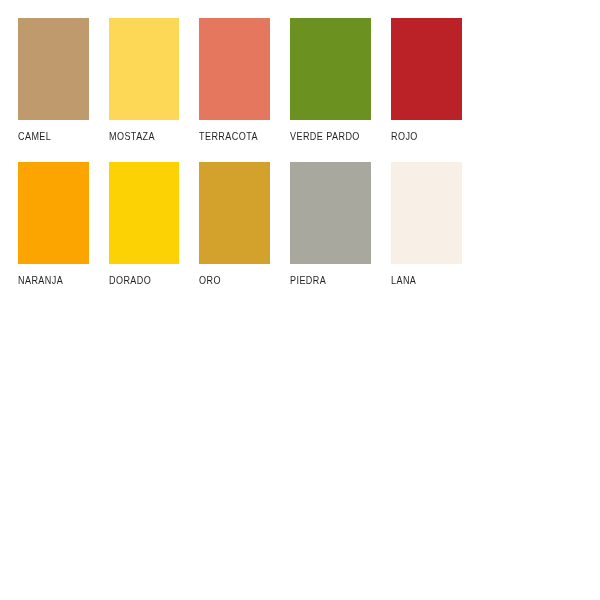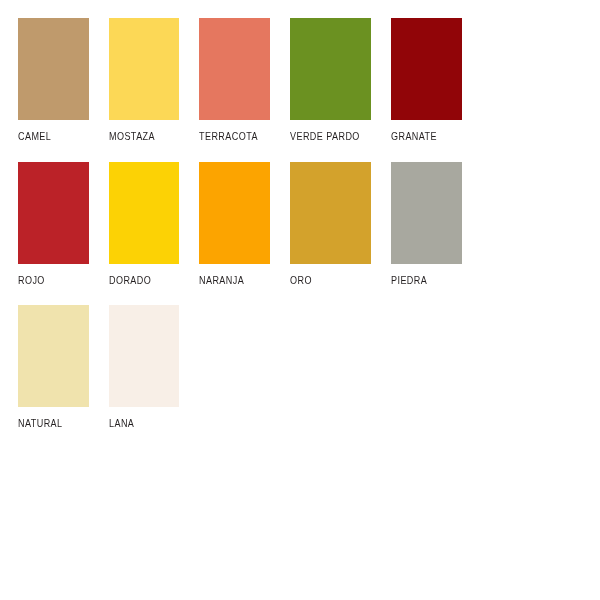--- a/index.html
+++ b/index.html
@@ -67,44 +67,36 @@
     </div>
     <div class="swatch-cell">
       <div class="swatch-chip" style="background-color: rgb(229, 119, 95);"></div>
       <div class="swatch-label" style="color: rgb(35, 31, 32);">TERRACOTA</div>
     </div>
     <div class="swatch-cell">
       <div class="swatch-chip" style="background-color: rgb(107, 145, 33);"></div>
       <div class="swatch-label" style="color: rgb(35, 31, 32);">VERDE PARDO</div>
     </div>
     <div class="swatch-cell">
-      <div class="swatch-chip" style="background-color: rgb(145, 5, 8);"></div>
-      <div class="swatch-label" style="color: rgb(35, 31, 32);">GRANATE</div>
-    </div>
-    <div class="swatch-cell">
       <div class="swatch-chip" style="background-color: rgb(187, 34, 40);"></div>
       <div class="swatch-label" style="color: rgb(35, 31, 32);">ROJO</div>
     </div>
     <div class="swatch-cell">
+      <div class="swatch-chip" style="background-color: rgb(252, 164, 0);"></div>
+      <div class="swatch-label" style="color: rgb(35, 31, 32);">NARANJA</div>
+    </div>
+    <div class="swatch-cell">
       <div class="swatch-chip" style="background-color: rgb(252, 210, 5);"></div>
       <div class="swatch-label" style="color: rgb(35, 31, 32);">DORADO</div>
-    </div>
-    <div class="swatch-cell">
-      <div class="swatch-chip" style="background-color: rgb(252, 164, 0);"></div>
-      <div class="swatch-label" style="color: rgb(35, 31, 32);">NARANJA</div>
     </div>
     <div class="swatch-cell">
       <div class="swatch-chip" style="background-color: rgb(211, 162, 44);"></div>
       <div class="swatch-label" style="color: rgb(35, 31, 32);">ORO</div>
     </div>
     <div class="swatch-cell">
       <div class="swatch-chip" style="background-color: rgb(168, 168, 159);"></div>
       <div class="swatch-label" style="color: rgb(35, 31, 32);">PIEDRA</div>
     </div>
     <div class="swatch-cell">
-      <div class="swatch-chip" style="background-color: rgb(240, 227, 173);"></div>
-      <div class="swatch-label" style="color: rgb(35, 31, 32);">NATURAL</div>
-    </div>
-    <div class="swatch-cell">
       <div class="swatch-chip" style="background-color: rgb(248, 239, 231);"></div>
       <div class="swatch-label" style="color: rgb(35, 31, 32);">LANA</div>
     </div>
   </div>
 
 </body></html>

